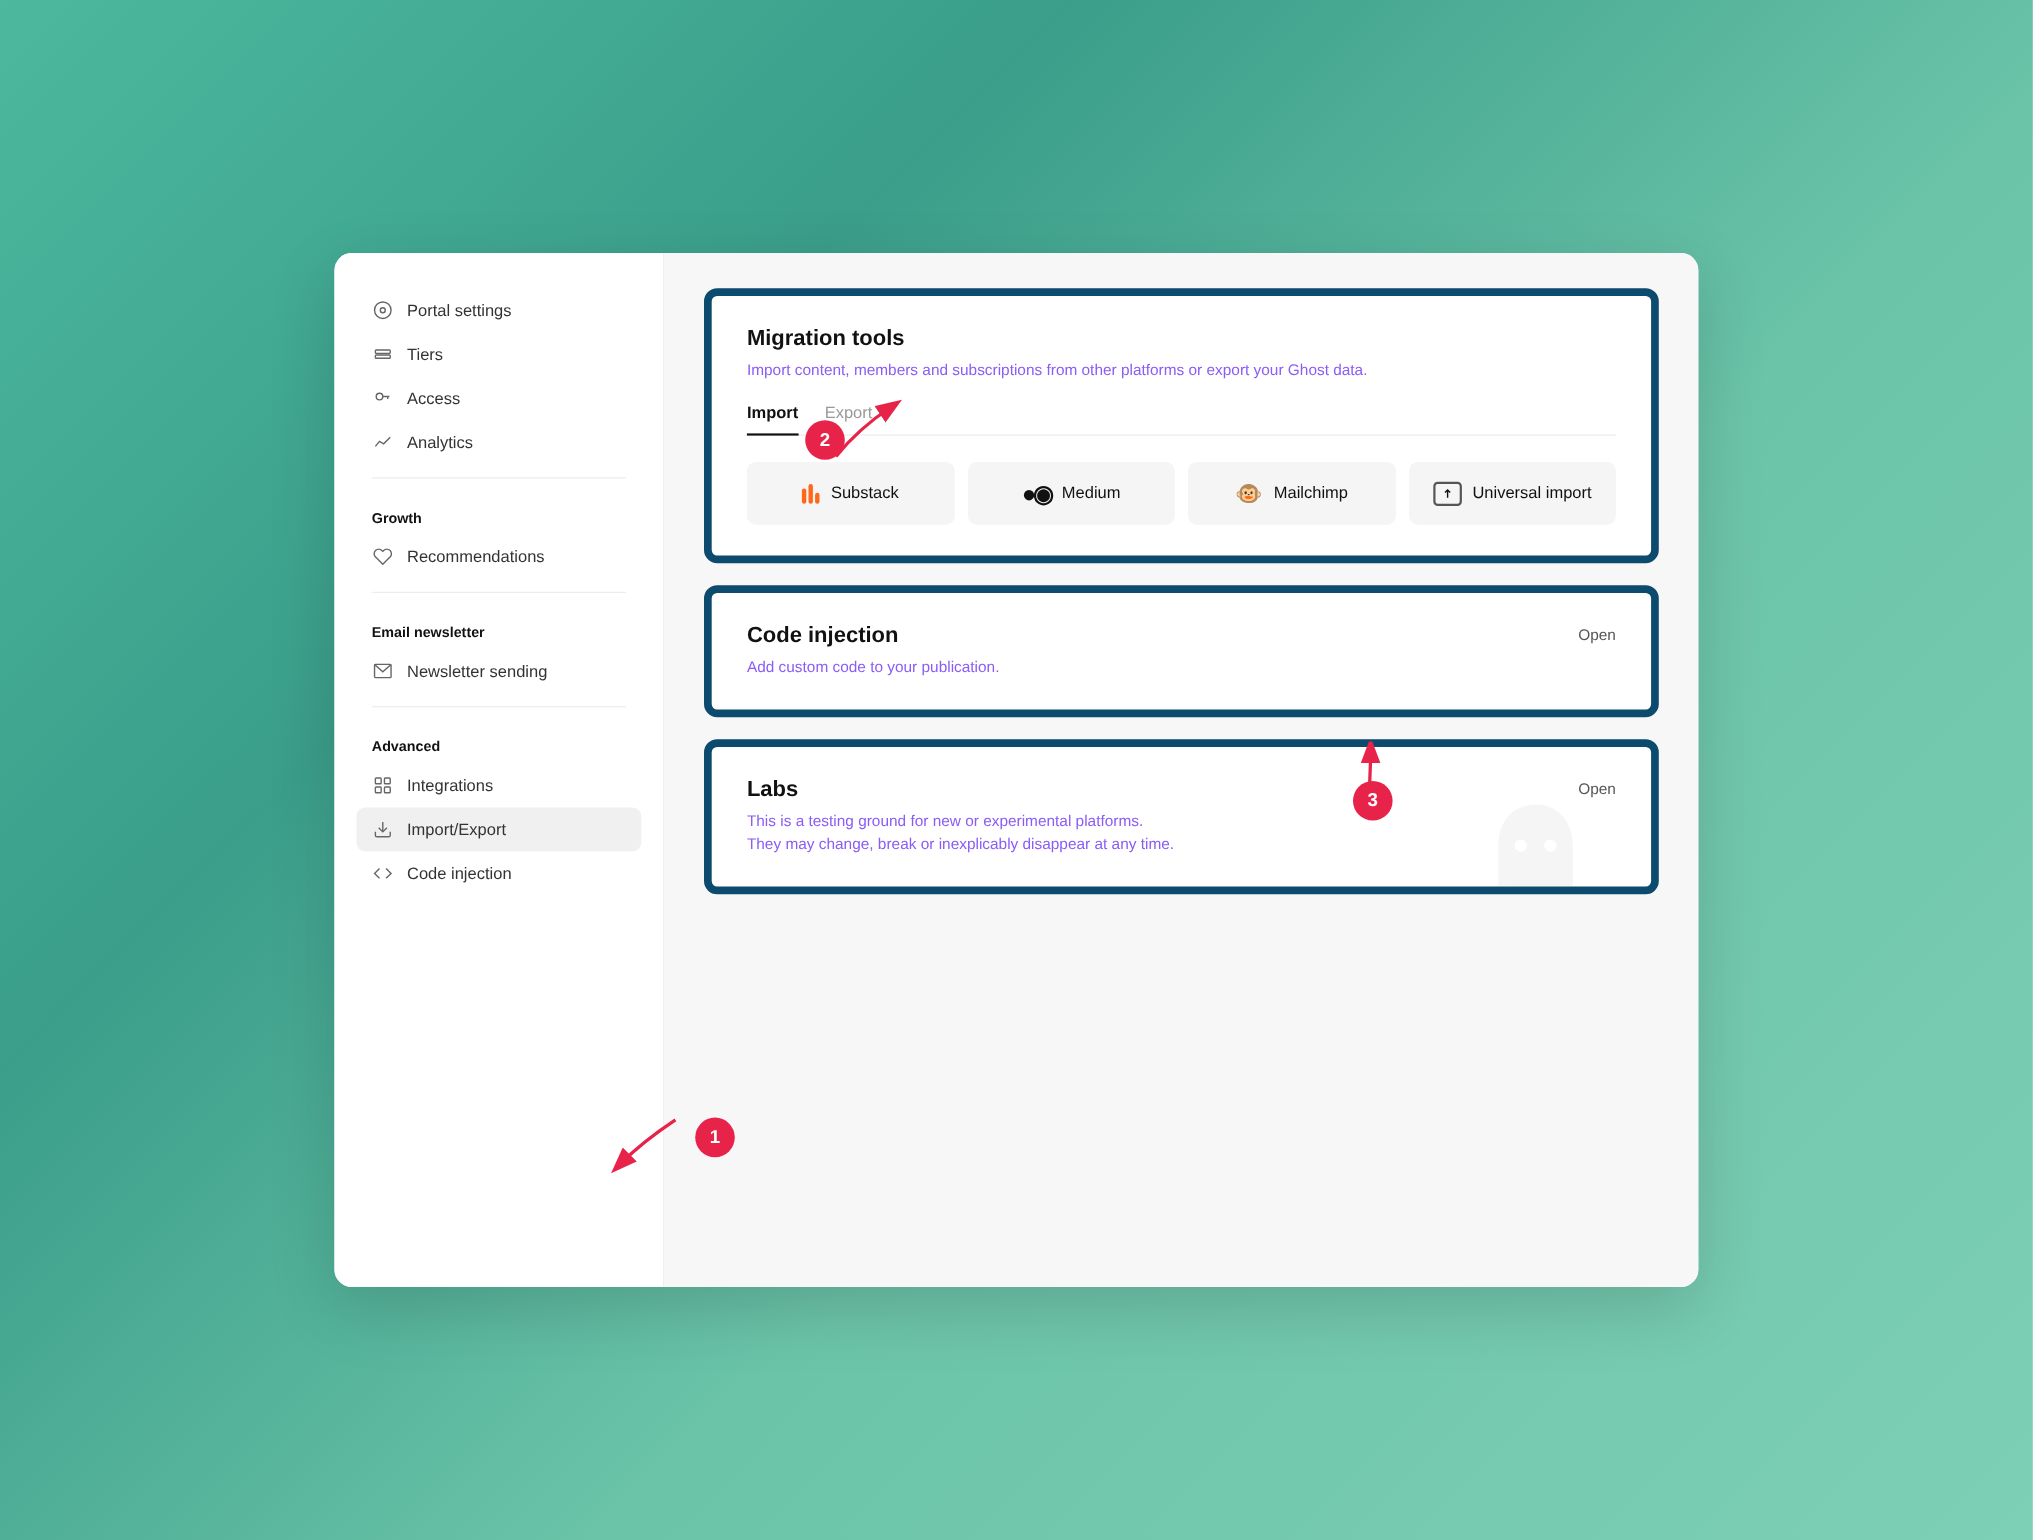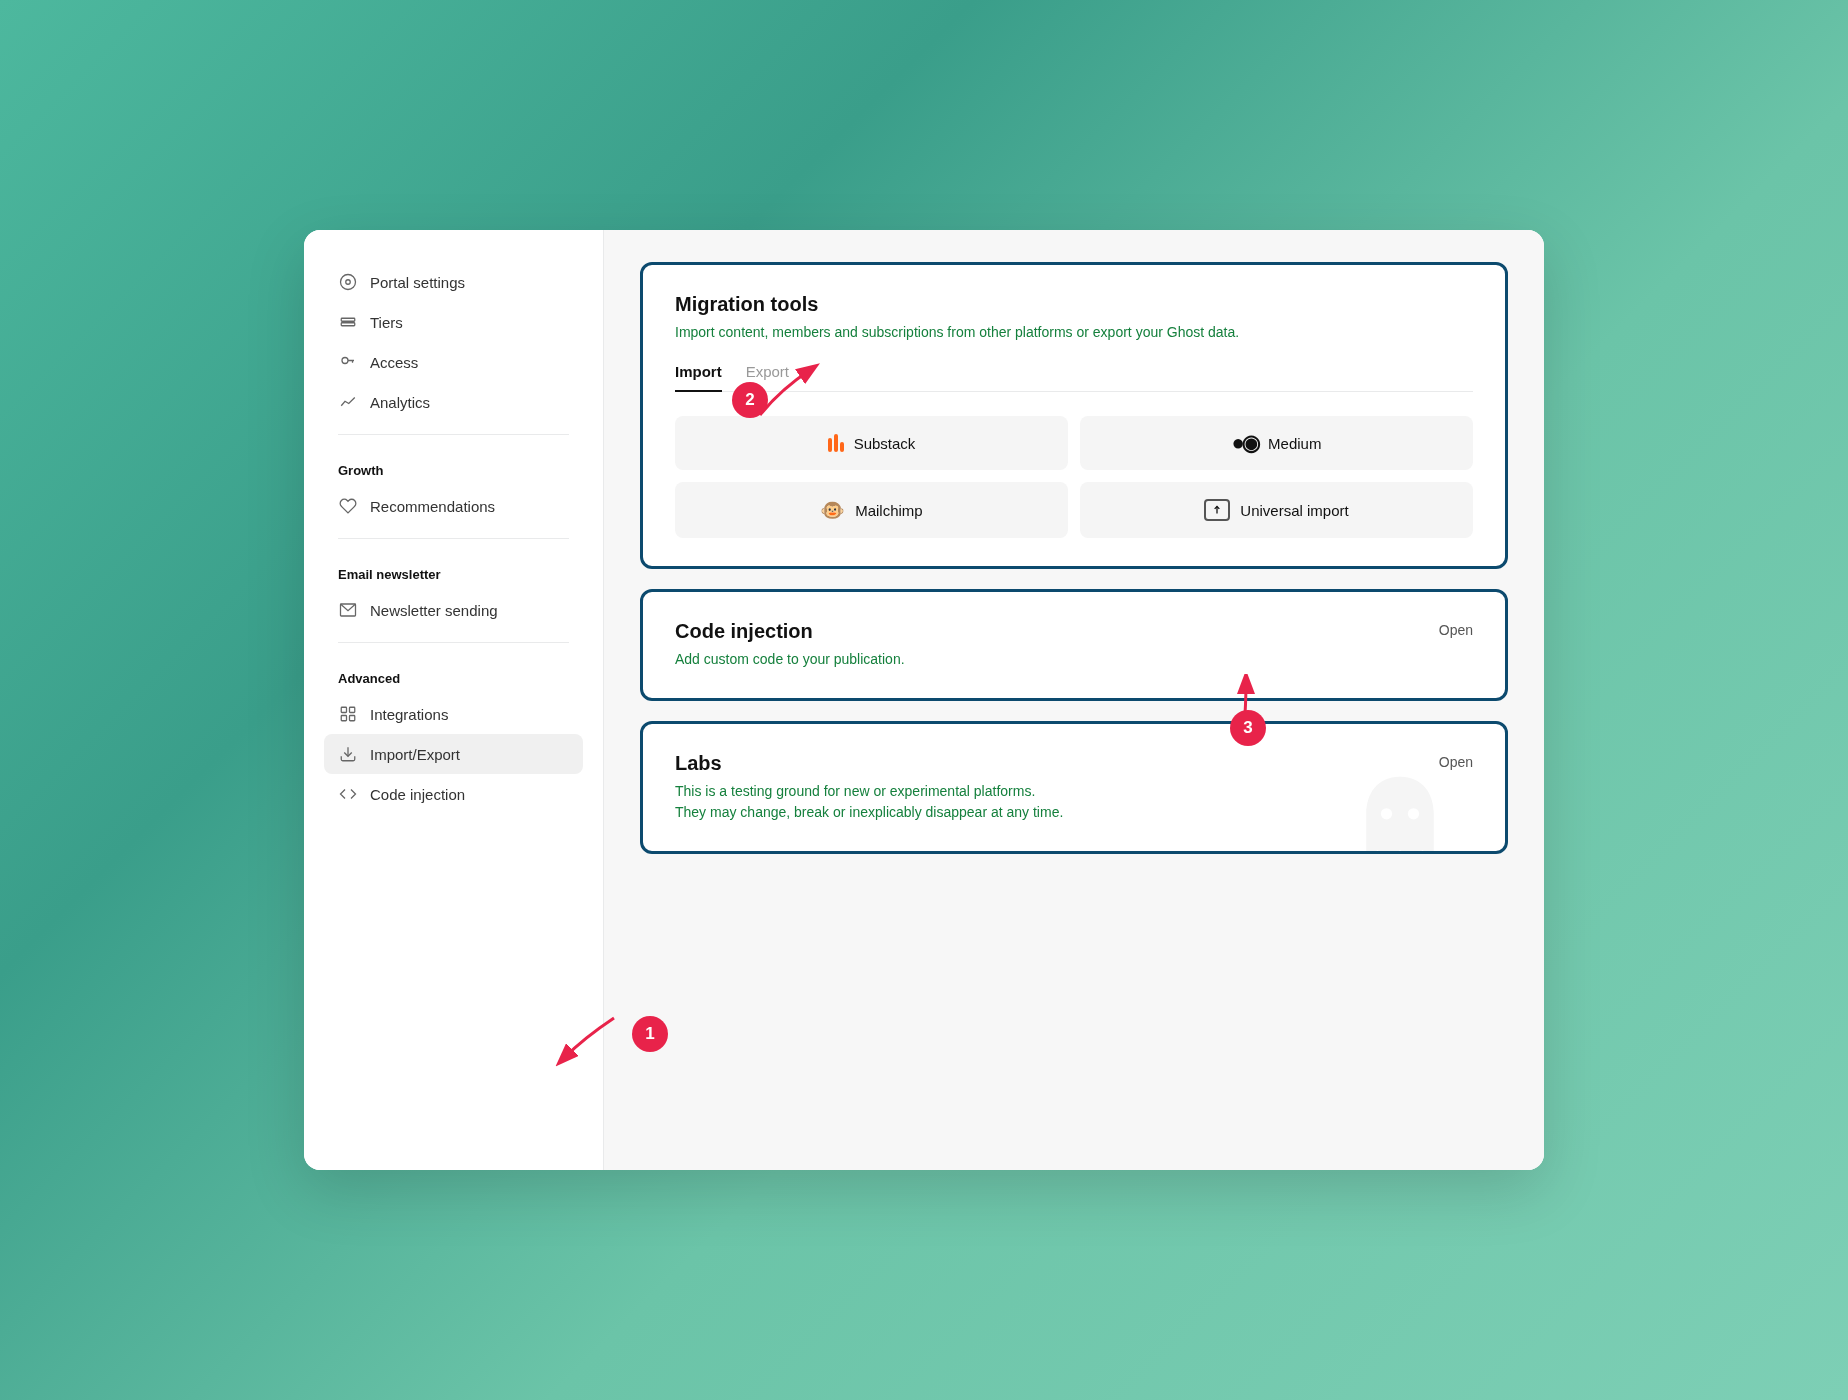--- a/index.html
+++ b/index.html
@@ -77,33 +77,33 @@
       padding: 32px 36px;
       overflow-y: auto;
       background: #f7f7f7;
     }
 
     .card {
       background: #fff;
       border-radius: 12px;
       padding: 28px 32px;
       margin-bottom: 20px;
-      border: 3px solid #0c4a6e;
+      border: 7px solid #0c4a6e;
     }
 
     .card-title {
       font-size: 20px;
       font-weight: 700;
       color: #111;
       margin-bottom: 6px;
     }
 
     .card-description {
       font-size: 14px;
-      color: #15803d;
+      color: #8b5cf6;
       line-height: 1.5;
       margin-bottom: 20px;
     }
 
     
     .tabs {
       display: flex;
       gap: 24px;
       border-bottom: 1px solid #e9eaeb;
       margin-bottom: 24px;
@@ -120,21 +120,21 @@
 
     .tab.active {
       color: #111;
       font-weight: 600;
       border-bottom: 2px solid #111;
     }
 
     
     .import-grid {
       display: grid;
-      grid-template-columns: 1fr 1fr;
+      grid-template-columns: 1fr 1fr 1fr 1fr;
       gap: 12px;
     }
 
     .import-btn {
       display: flex;
       align-items: center;
       justify-content: center;
       gap: 10px;
       background: #f5f5f5;
       border: none;

